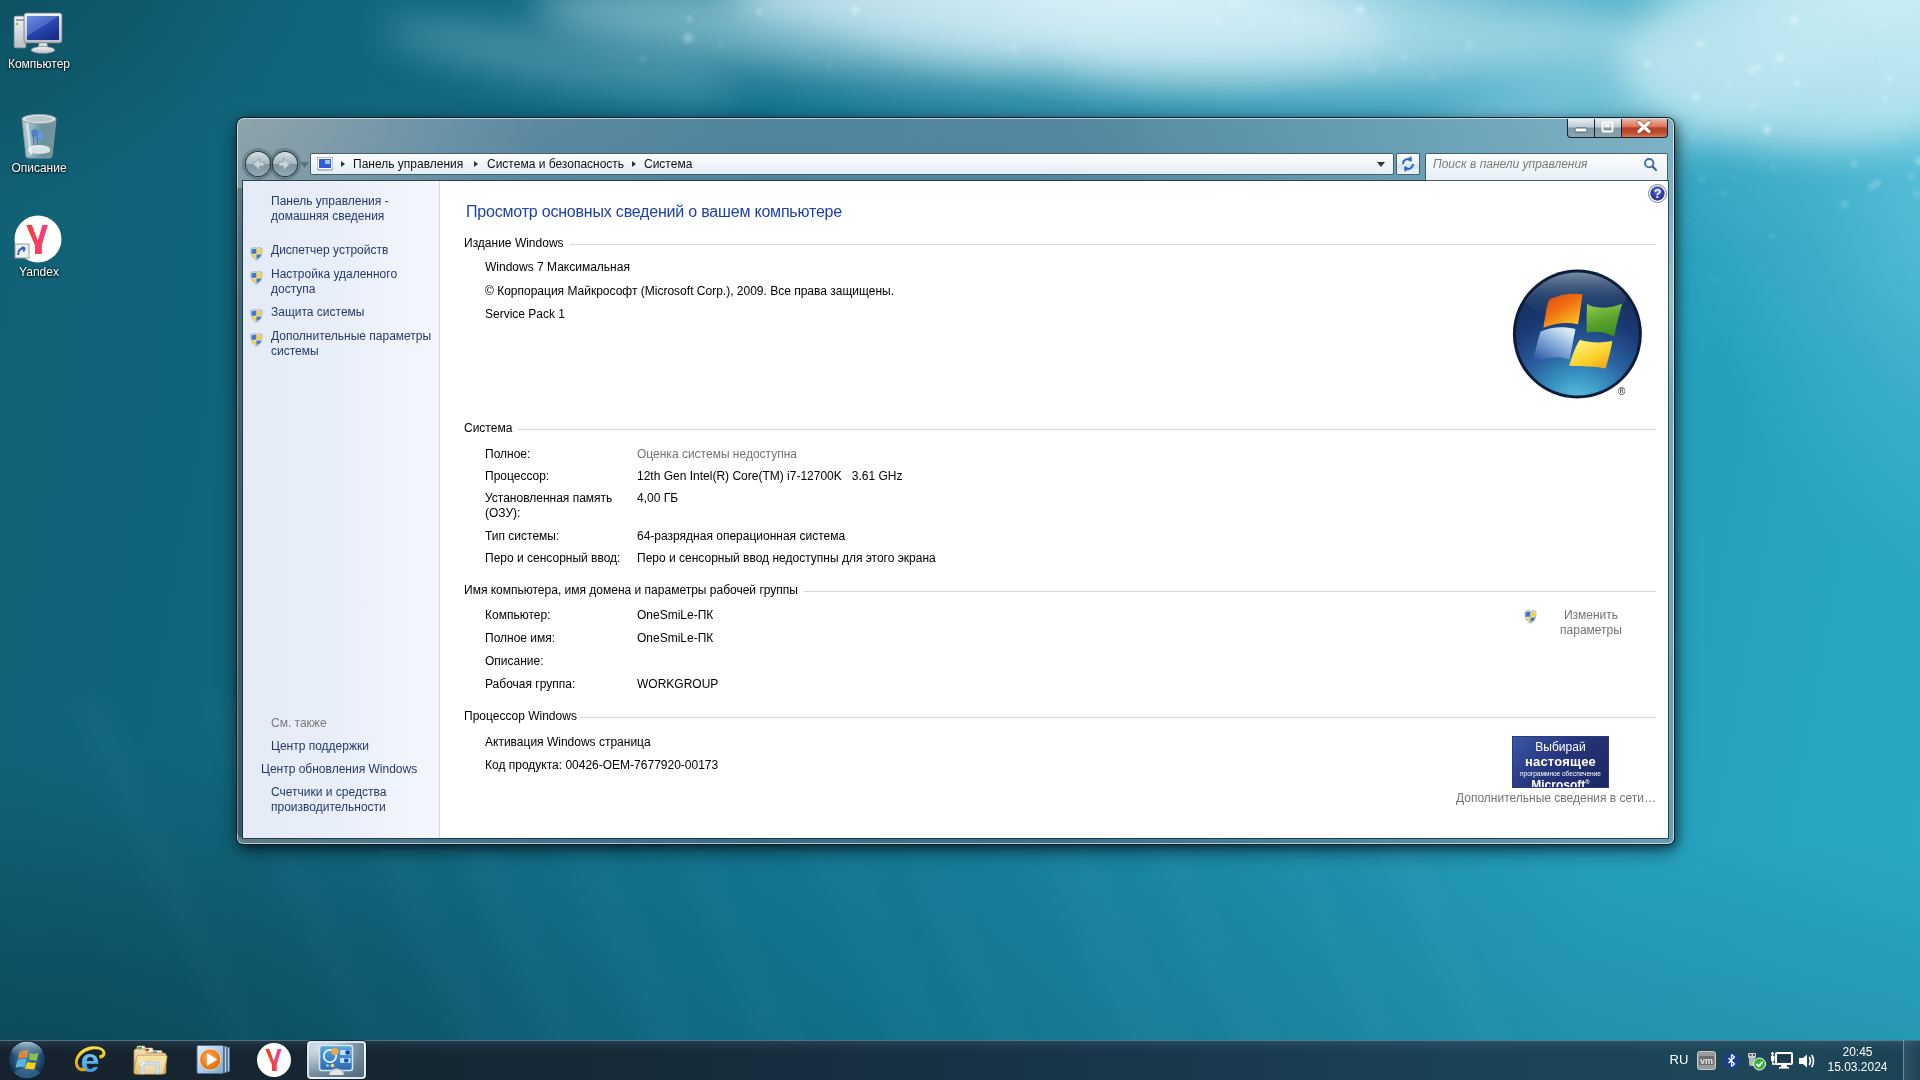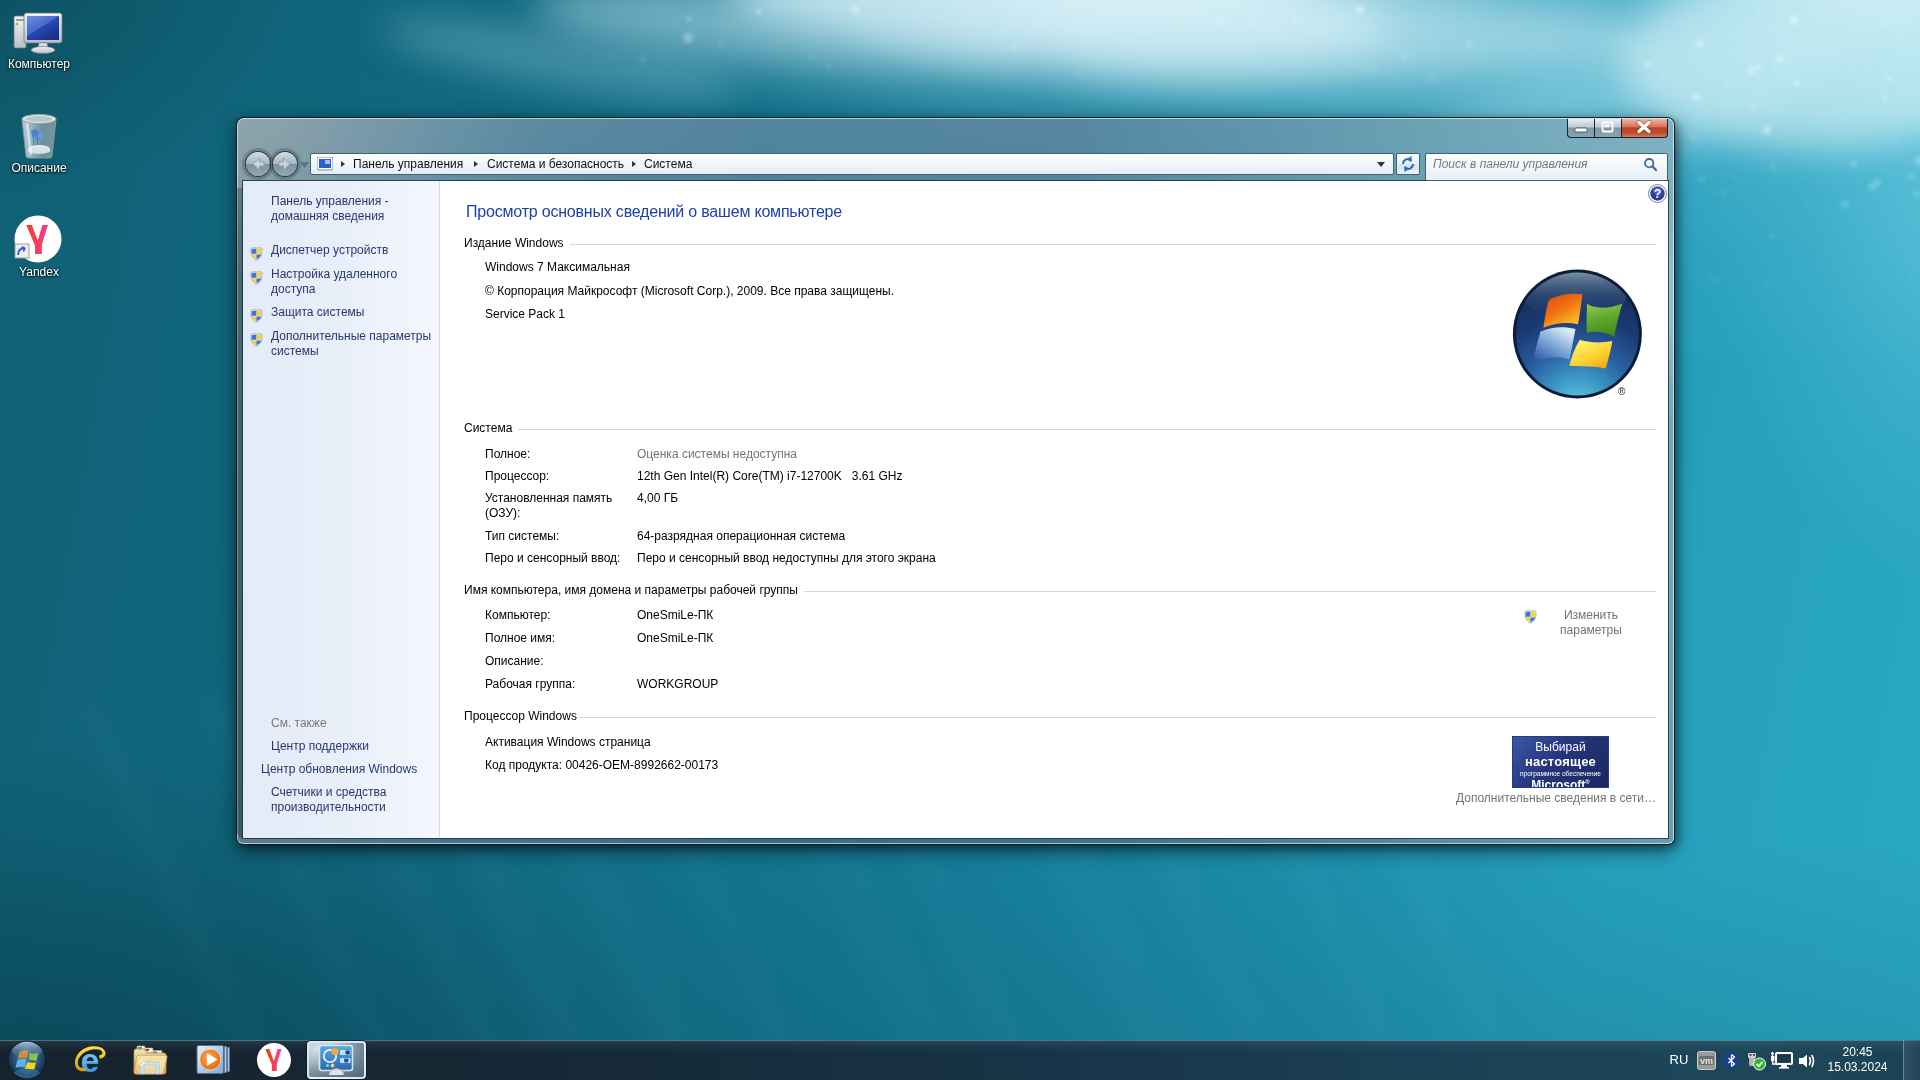--- a/index.html
+++ b/index.html
@@ -402,21 +402,21 @@
     <div class="lbl" style="left:242px;top:496px;">Рабочая группа:</div>
     <div class="val" style="left:394px;top:496px;">WORKGROUP</div>
     <svg width="13" height="14" style="position:absolute;left:1281px;top:429px;" viewBox="0 0 13 14">
         <use href="#uacshield"></use>
       </svg>
     <div class="val link" style="left:1295px;top:427px;width:106px;text-align:center;line-height:15px;white-space:normal;">Изменить параметры</div>
 
     <div class="sect" style="left:221px;top:528px;">Процессор Windows</div>
     <div class="rule" style="left:336px;top:536px;width:1077px;"></div>
     <div class="val" style="left:242px;top:554px;">Активация Windows страница</div>
-    <div class="val" style="left:242px;top:577px;">Код продукта: 00426-OEM-8992662-00173</div>
+    <div class="val" style="left:242px;top:577px;">Код продукта: 00426-OEM-7677920-00173</div>
     <div id="msbanner" style="position:absolute;left:1269px;top:555px;width:97px;height:52px;
          background:linear-gradient(135deg,#3a57a8 0%, #26357c 45%, #1b2760 100%);
          border:1px solid #2a3a7a; color:#fff; text-align:center; overflow:hidden;">
       <div style="font-size:12px;margin-top:3px;">Выбирай</div>
       <div style="font-size:13px;font-weight:bold;margin-top:0px;letter-spacing:0.2px;">настоящее</div>
       <div style="font-size:6.5px;margin-top:1px;">программное обеспечение</div>
       <div style="font-size:12px;font-weight:bold;margin-top:1px;">Microsoft<span style="font-size:6px;vertical-align:super;">®</span></div>
     </div>
     <div class="val link" style="left:1210px;top:610px;width:203px;text-align:right;">Дополнительные сведения в сети…</div>
 

